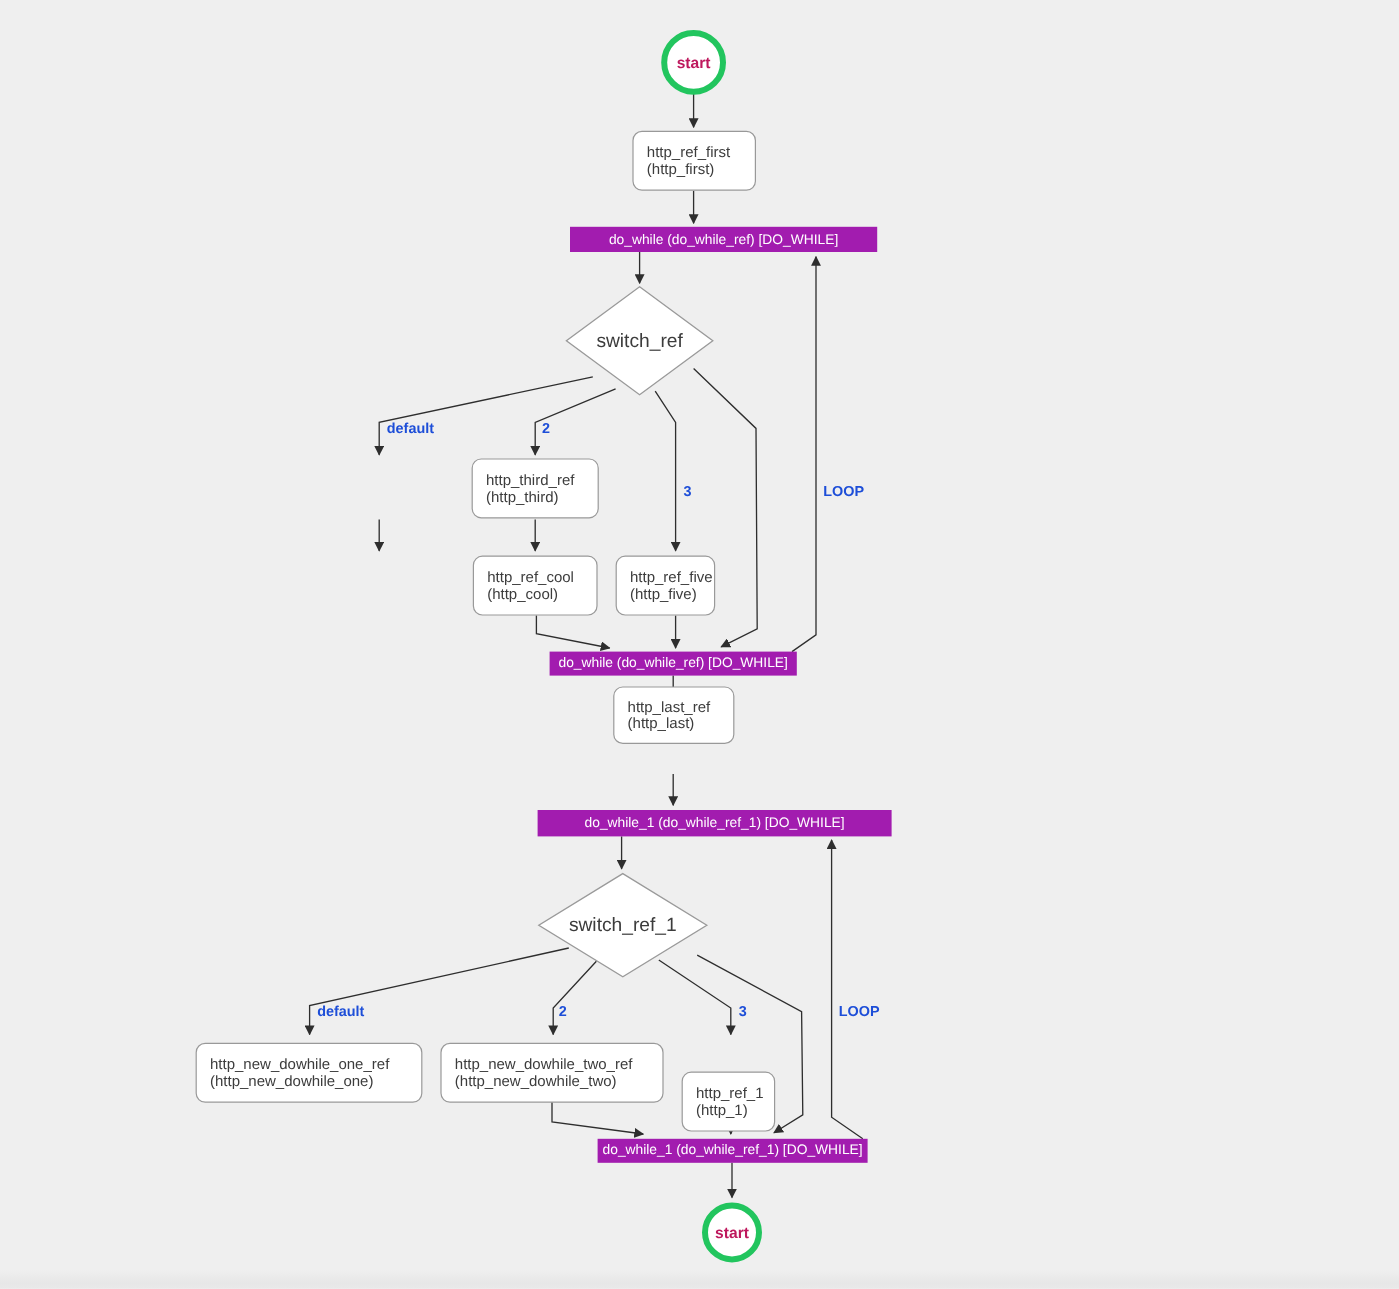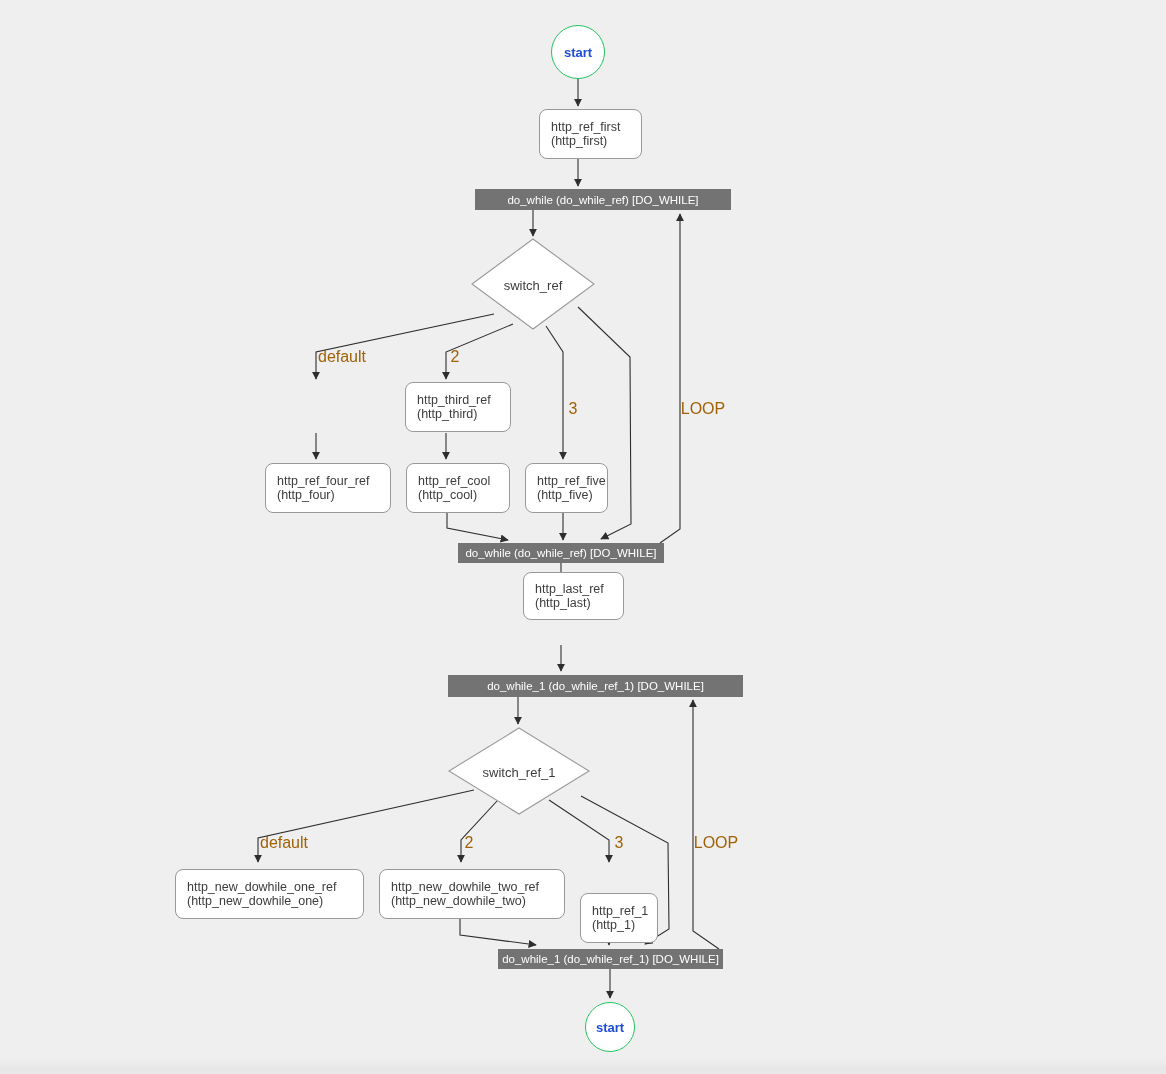--- a/index.html
+++ b/index.html
@@ -8,67 +8,67 @@
     background:#efefef;
     font-family:"Liberation Sans", sans-serif;
     overflow:hidden;
   }
   .canvas{position:relative;width:1166px;height:1074px;}
   .edges-svg{position:absolute;left:0;top:0;}
 
   
   .terminal{
     position:absolute;
-    border:1px solid #22c55e;
+    border:5px solid #22c55e;
     border-radius:50%;
     background:#ffffff;
     display:flex;align-items:center;justify-content:center;
-    font-weight:bold;font-size:13px;color:#1d4ed8;
+    font-weight:bold;font-size:13px;color:#be185d;
     box-sizing:border-box;
   }
 
   
   .task{
     position:absolute;
     background:#ffffff;
     border:1px solid #999999;
     border-radius:8px;
     box-sizing:border-box;
     display:flex;flex-direction:column;justify-content:center;
     padding-left:11px;padding-right:4px;
     font-size:12.5px;line-height:14.5px;color:#3c3c3c;
     overflow:hidden;
-    margin-left:12px;
   }
 
   
   .bar{
     position:absolute;
-    background:#737373;
+    background:#a21caf;
     color:#ffffff;
     font-size:11.5px;
     display:flex;align-items:center;justify-content:center;
     box-sizing:border-box;
     white-space:nowrap;
   }
 
   
   .dlabel{
     position:absolute;
     transform:translate(-50%,-50%);
-    font-size:13px;color:#3c3c3c;
+    font-size:16px;color:#3c3c3c;
     white-space:nowrap;
   }
 
   
   .elabel{
     position:absolute;
     transform:translate(-50%,-50%);
-    font-size:16px;color:#a16207;
+    font-size:12px;color:#1d4ed8;
     white-space:nowrap;
+    font-weight:bold;
   }
 
   .bottom-strip{
     position:absolute;left:0;bottom:0;width:1166px;height:16px;
     background:linear-gradient(#efefef,#e7e7e7 70%,#e9e9e9);
   }
 </style>
 </head>
 <body>
 
@@ -145,24 +145,20 @@
     <span>http_ref_first</span>
     <span>(http_first)</span>
   </div>
 
 
   <div class="task" style="left:393px;top:382px;width:106px;height:50px">
     <span>http_third_ref</span>
     <span>(http_third)</span>
   </div>
 
-  <div class="task" style="left:253px;top:463px;width:126px;height:50px">
-    <span>http_ref_four_ref</span>
-    <span>(http_four)</span>
-  </div>
 
   <div class="task" style="left:394px;top:463px;width:104px;height:50px">
     <span>http_ref_cool</span>
     <span>(http_cool)</span>
   </div>
 
   <div class="task" style="left:513px;top:463px;width:83px;height:50px">
     <span>http_ref_five</span>
     <span>(http_five)</span>
   </div>

